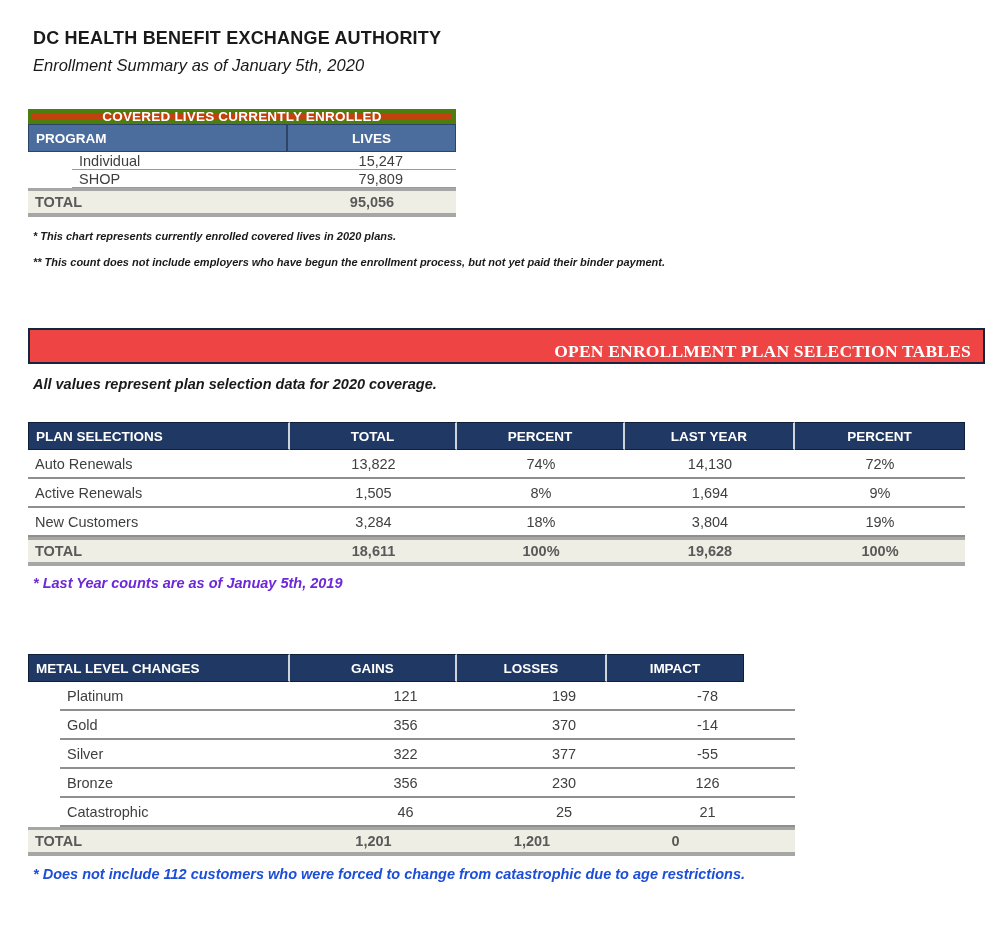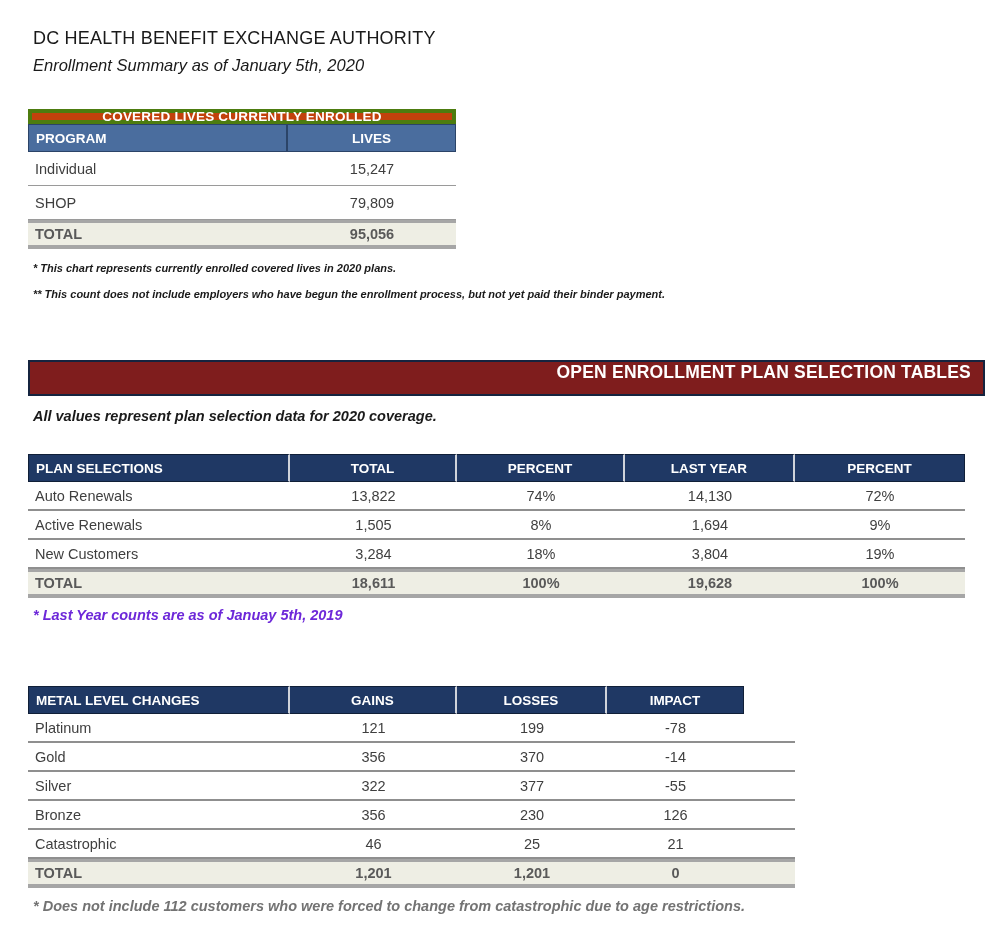--- a/index.html
+++ b/index.html
@@ -6,21 +6,21 @@
   body{
     width:988px;height:945px;
     font-family:"Liberation Sans",sans-serif;
     color:#1a1a1a;
     box-sizing:border-box;
     padding:28px 0 0 28px;
     overflow:hidden;
   }
   .title{
     margin-left:5px;
-    font-size:18px;font-weight:normal;letter-spacing:.2px;
+    font-size:18px;font-weight:bold;letter-spacing:.2px;
   }
   .subtitle{
     margin-left:5px;margin-top:7px;
     font-size:16.5px;font-style:italic;
   }
 
   
   .tbl{margin-top:0;}
   .hrow,.drow,.trow{display:flex;align-items:center;box-sizing:border-box;}
   .hcell{
@@ -48,35 +48,36 @@
   
   .t1{width:428px;margin-top:34px;}
   .t1 .c0{width:260px;text-align:right;}
   .t1 .c1{width:168px;}
   .t1-title{
     background:#c2410c;color:#fff;font-weight:bold;font-size:13.5px;
     height:15px;display:flex;align-items:center;justify-content:center;
     border:4px solid #4d7c0f;box-sizing:border-box;letter-spacing:.2px;
   }
   .t1 .hcell{background:#4a6d9e;border-color:#2b4468;}
-  .t1 .drow{height:34px;border-bottom:1.5px solid #9a9a9a;}
+  .t1 .drow{height:18px;border-bottom:1.5px solid #9a9a9a;margin-left:44px;}
 
   .fn{
     font-size:11px;font-weight:bold;font-style:italic;color:#1a1a1a;
     margin-left:5px;
   }
   .fn1{margin-top:13px;}
   .fn2{margin-top:14px;}
 
   
   .banner{
     margin-top:60px;width:957px;height:36px;
-    background:#7f1d1d;border:2px solid #15243f;box-sizing:border-box;
-    display:flex;align-items:flex-start;justify-content:flex-end;
+    background:#ef4444;border:2px solid #15243f;box-sizing:border-box;
+    display:flex;align-items:flex-end;justify-content:flex-end;
     padding-right:12px;
+    font-family:Liberation Serif, serif;
   }
   .banner-text{color:#ffffff;font-weight:bold;font-size:17.5px;letter-spacing:.2px;}
   .banner-note{
     margin-top:12px;margin-left:5px;
     font-size:14.5px;font-weight:bold;font-style:italic;color:#1a1a1a;
   }
 
   
   .t2{width:937px;margin-top:30px;}
   .t2 .c0{width:262px;}
@@ -90,25 +91,25 @@
     margin-top:9px;margin-left:5px;
     font-size:14.5px;font-weight:bold;font-style:italic;color:#6d28d9;
   }
 
   
   .t3{width:767px;margin-top:63px;}
   .t3 .c0{width:262px;}
   .t3 .c1{width:167px;}
   .t3 .c2{width:150px;}
   .t3 .c3{width:137px;}
-  .t3 .drow{height:29px;}
+  .t3 .drow{height:29px;margin-left:32px;}
 
   .fn-dark{
     margin-top:10px;margin-left:5px;
-    font-size:14.5px;font-weight:bold;font-style:italic;color:#737373;
+    font-size:14.5px;font-weight:bold;font-style:italic;color:#1d4ed8;
   }
 </style>
 </head>
 <body>
 
 <div class="title">DC HEALTH BENEFIT EXCHANGE AUTHORITY</div>
 <div class="subtitle">Enrollment Summary as of January 5th, 2020</div>
 
 <div class="tbl t1">
   <div class="t1-title">COVERED LIVES CURRENTLY ENROLLED</div>

